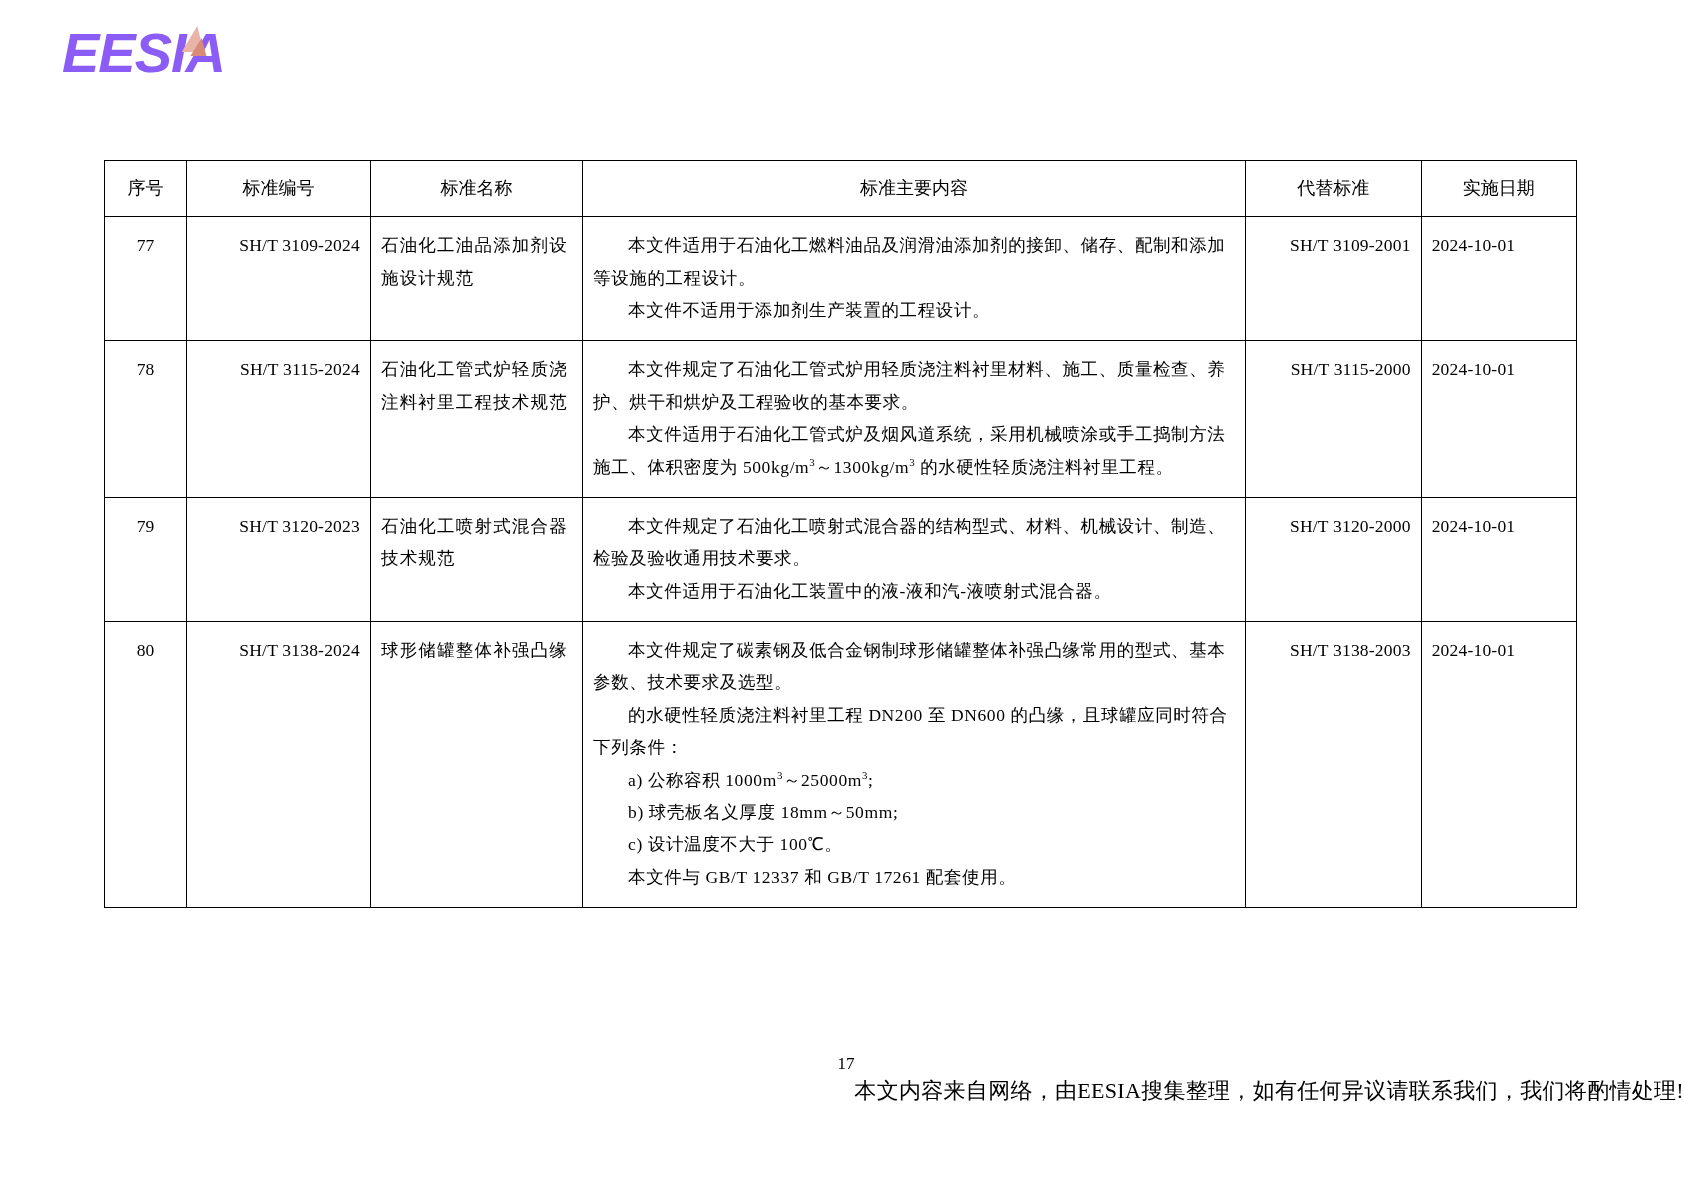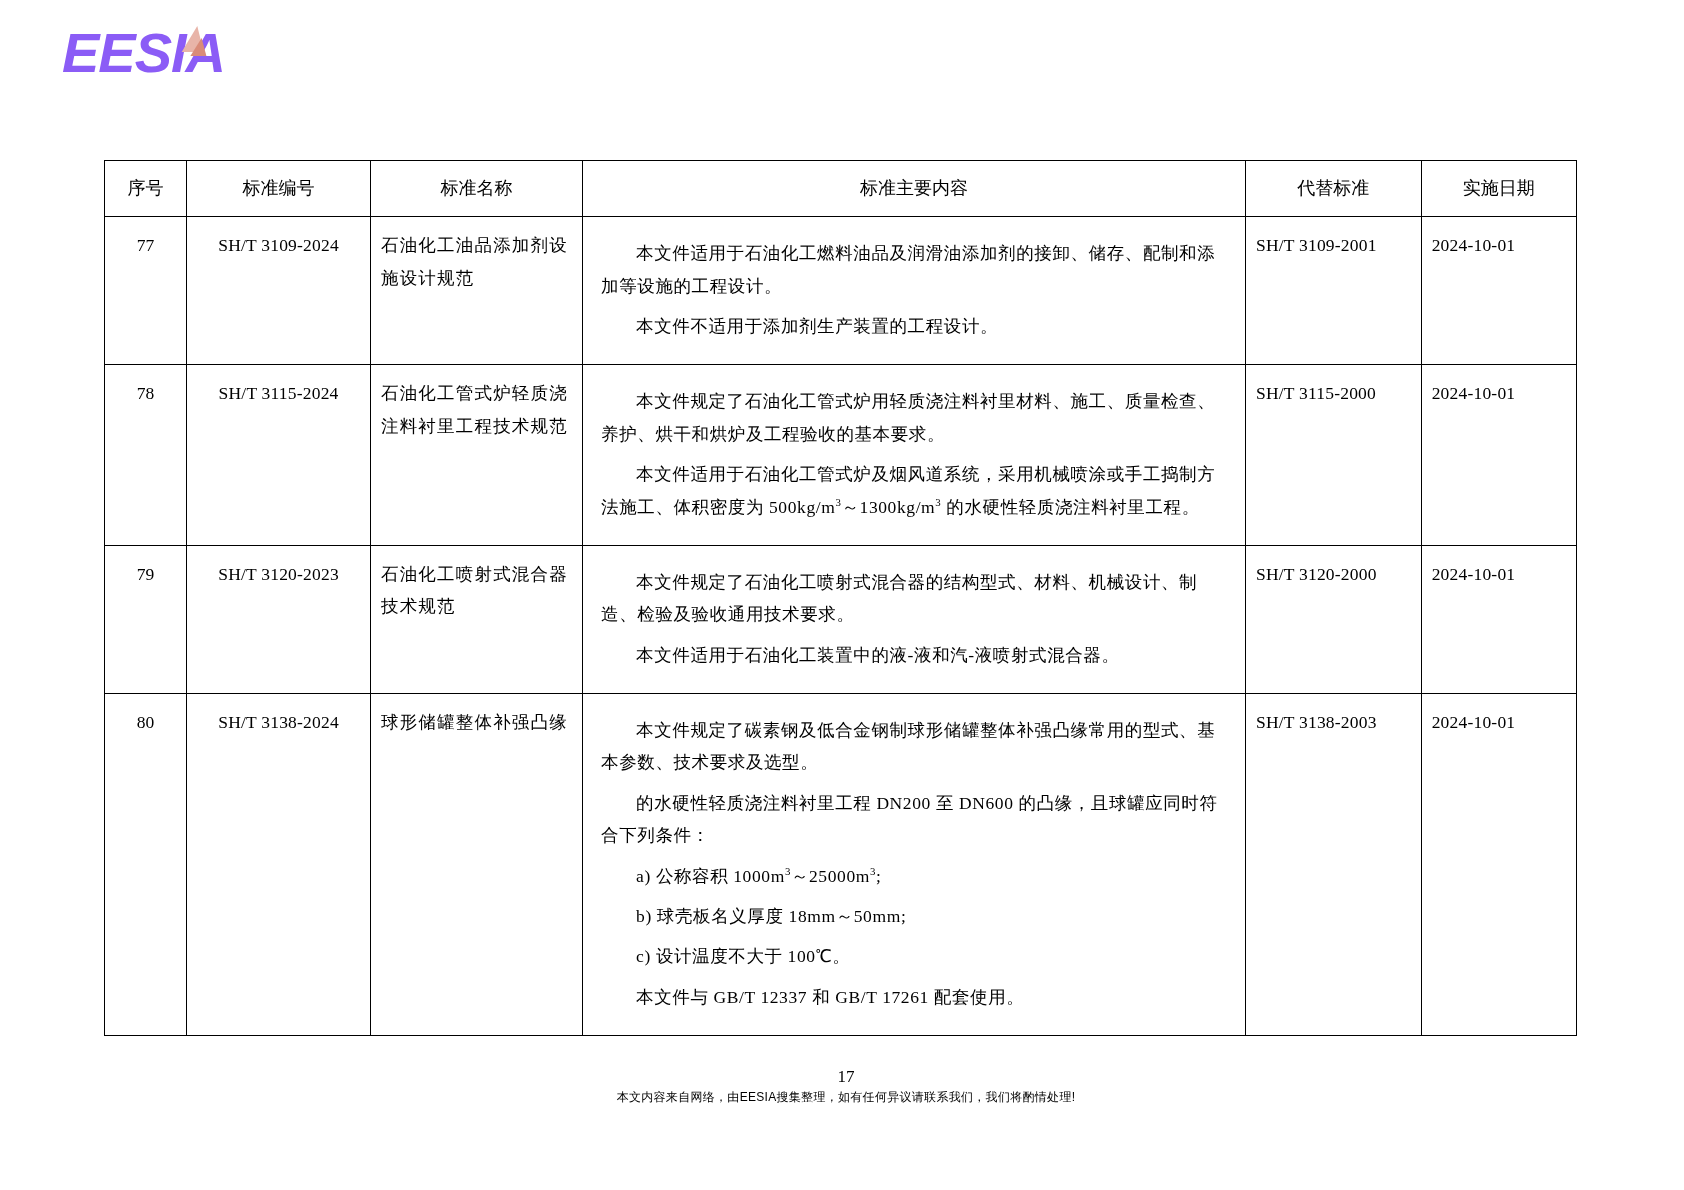--- a/index.html
+++ b/index.html
@@ -79,57 +79,58 @@
     font-family: "Liberation Serif", serif;
   }
   table.std thead th {
     text-align: center;
     vertical-align: middle;
     padding: 11px 6px;
     font-weight: normal;
     font-size: 18px;
   }
   .c-no    { width: 68px;  text-align: center; }
-  .c-code  { width: 168px; text-align: center; }
+  .c-code  { width: 168px; text-align: right; }
   .c-name  { width: 196px; }
   .c-body  { width: 640px; }
-  .c-repl  { width: 160px; text-align: left; }
+  .c-repl  { width: 160px; text-align: right; }
   .c-date  { width: 140px; text-align: left; }
 
   td.c-no, td.c-code, td.c-repl, td.c-date {
     letter-spacing: 0.2px;
   }
   td.c-name {
     letter-spacing: 1.2px;
   }
   td.c-body {
     letter-spacing: 0.6px;
   }
-  .p { margin: 8px; }
+  .p { margin: 0; }
   .p.indent { text-indent: 2em; }
   .p.hang   { text-indent: 0; padding-left: 2em; }
   sup { font-size: 0.62em; vertical-align: super; line-height: 0; }
 
   
   .footer {
     position: absolute;
     left: 8px;
     right: 0;
     bottom: 84px;
     text-align: center;
   }
   .page-num {
     font-size: 17px;
     font-family: "Liberation Serif", serif;
     margin-bottom: 2px;
   }
   .footer-note {
-    font-size: 12px;
-    font-family: Liberation Sans, sans-serif;
+    font-size: 22px;
+    font-family: Liberation Serif, serif;
     letter-spacing: 0.3px;
+    text-align: right;
   }
 </style>
 </head>
 <body>
 
 <div class="logo-wrap">
   <div class="logo-text">EESIA</div>
   <div class="logo-accent"></div>
   <div class="logo-accent2"></div>
 </div>

